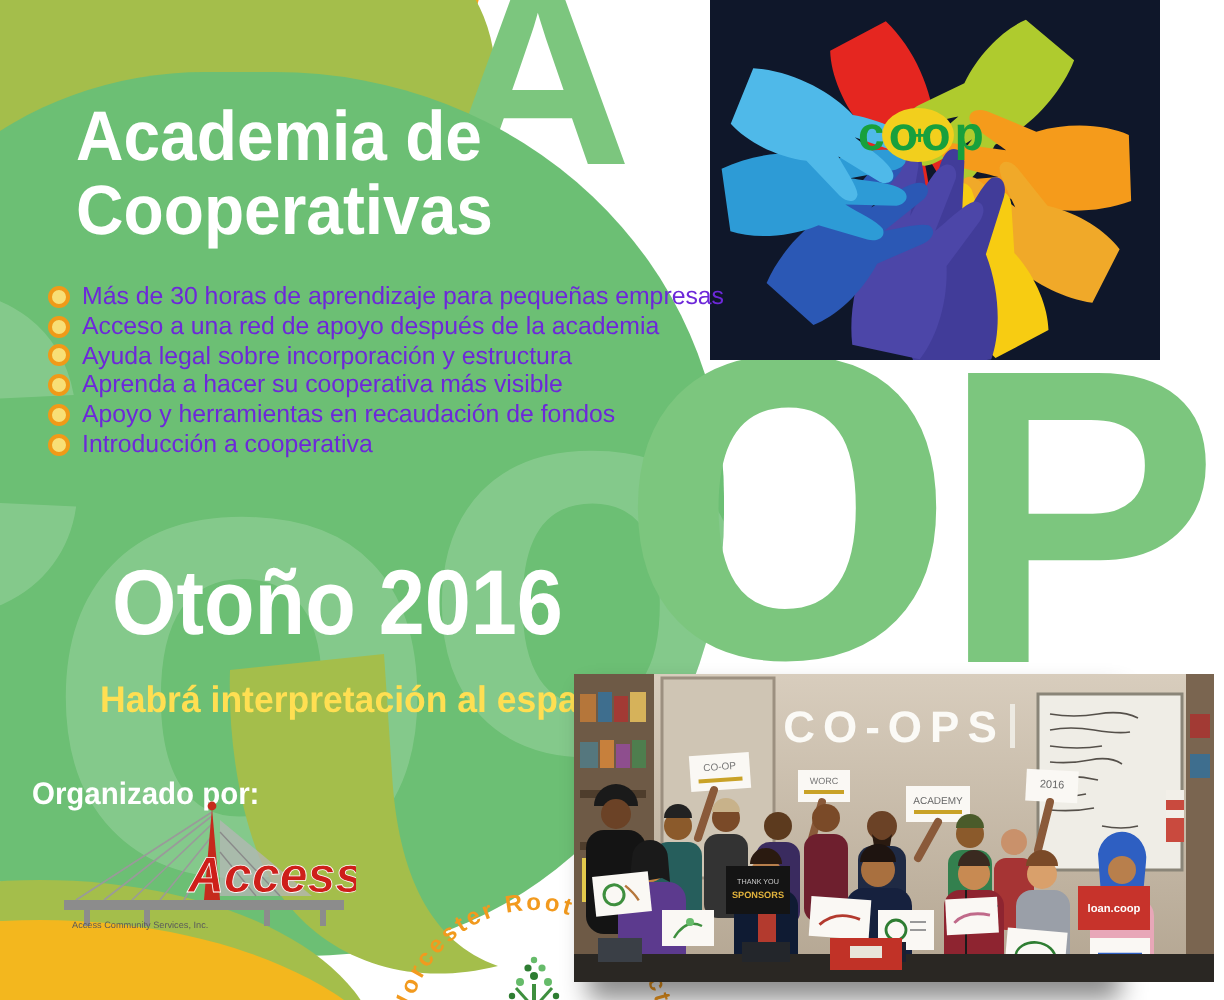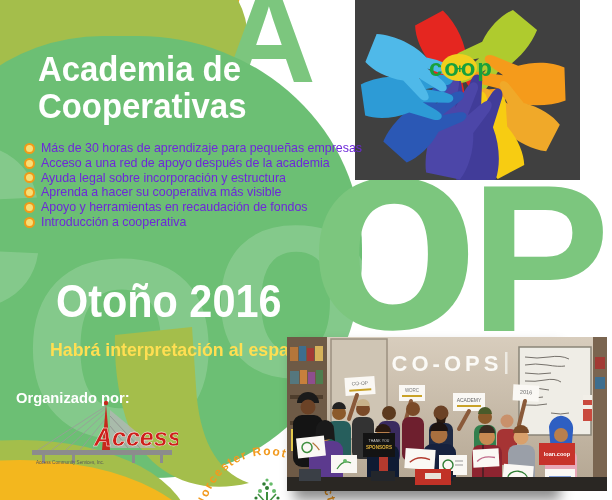--- a/index.html
+++ b/index.html
@@ -14,21 +14,21 @@
                transform:rotate(-14deg);}
   .blob{left:-70px;top:36px;width:432px;height:442px;background:#6CBF74;overflow:hidden;
         border-radius:40% 52% 48% 42% / 34% 48% 50% 40%;}
   .olive-bottom{left:-150px;top:440px;width:340px;height:180px;background:#A4BE4B;border-radius:50%;}
   .gold-corner{left:-170px;top:460px;width:380px;height:200px;background:#F3B71E;border-radius:50%;}
 
   .wm-light-letter{font-weight:bold;fill:rgba(255,255,255,0.17);}
   .wm-green-letter{font-weight:bold;fill:#7CC67E;}
 
   
-  .hands-panel{left:355px;top:0;width:225px;height:180px;background:#404040;}
+  .hands-panel{left:355px;top:0;width:225px;height:180px;background:#0f172a;}
   .coop-marque{left:74px;top:54px;font-weight:bold;font-size:24px;color:#18A03C;
                letter-spacing:-1px;white-space:nowrap;}
   .coop-marque .oo{background:#F2CF1D;border-radius:50%;padding:0 3px;}
   .coop-marque .plus{font-size:13px;vertical-align:3px;margin:0 -2px;}
 
   
   .title{left:38px;top:50px;color:#ffffff;font-weight:bold;font-size:35px;line-height:37px;
          transform:scaleX(.94);transform-origin:left top;white-space:nowrap;}
   .bullets{left:24px;top:141px;list-style:none;margin:0;padding:0;}
   .bullets li{display:flex;align-items:center;gap:6px;font-size:12.4px;line-height:14.8px;

